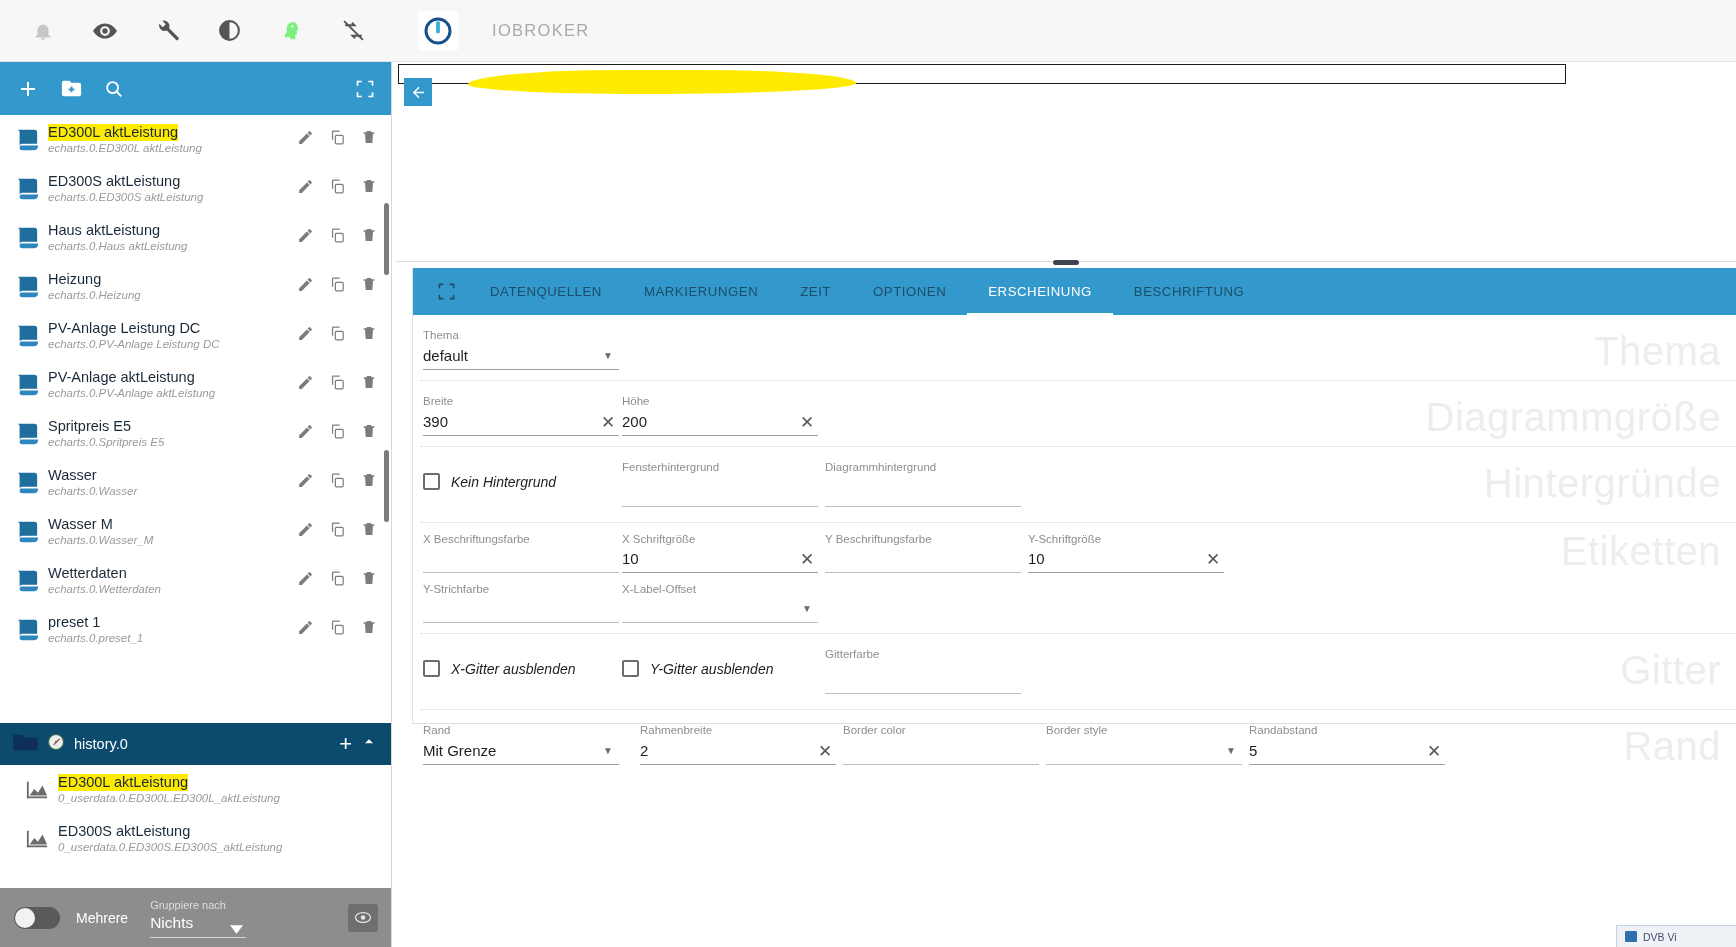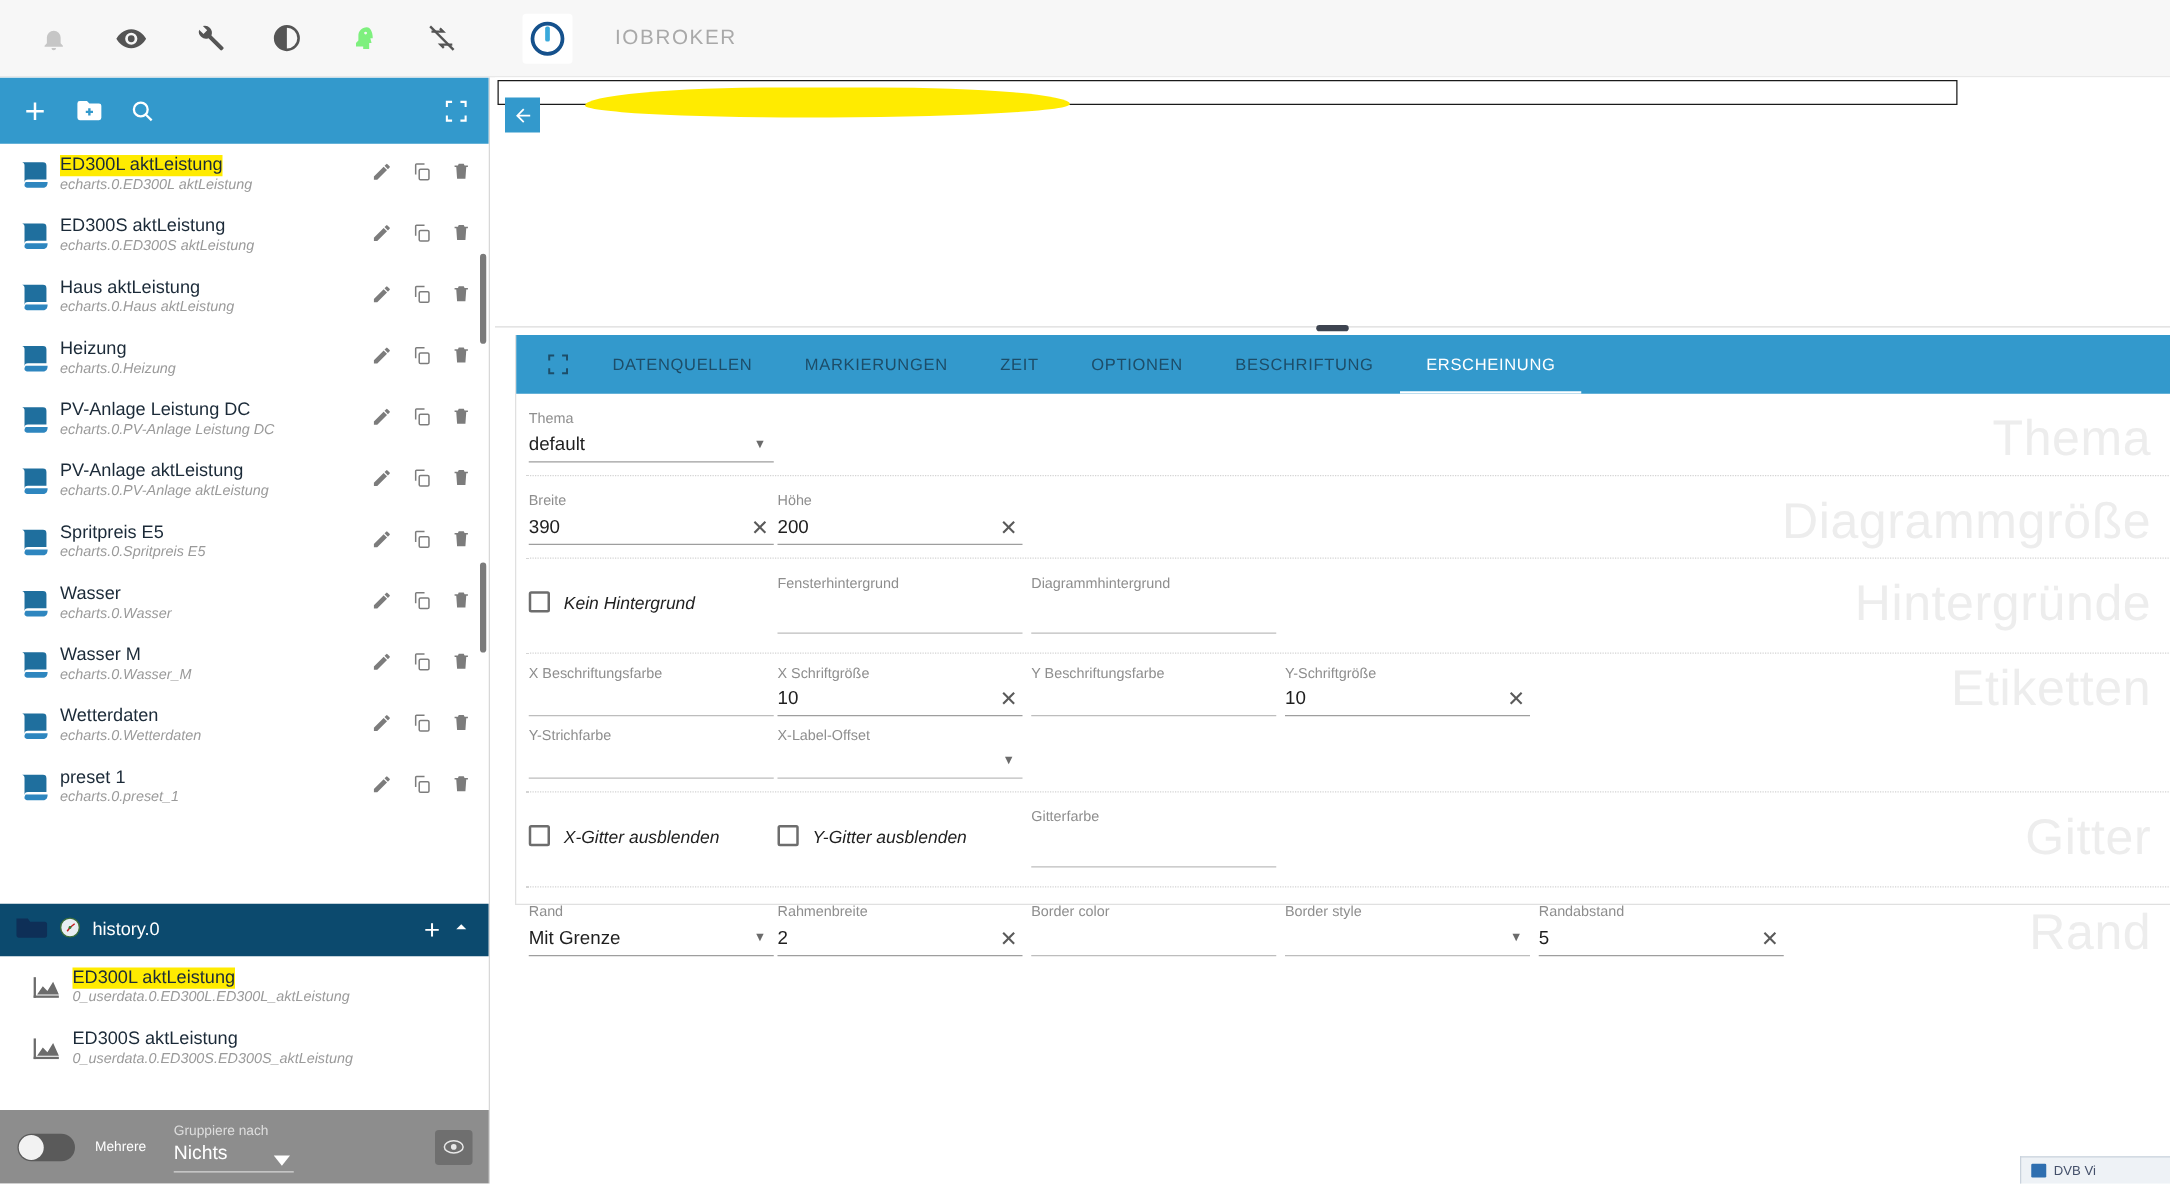--- a/index.html
+++ b/index.html
@@ -67,21 +67,21 @@
   }
   .grouphdr .gname { font-size: 14.5px; flex: 1; }
   .grouphdr .gbtn { cursor: pointer; font-size: 22px; line-height: 1; font-weight: 300; }
 
   .lp-footer {
     position: absolute; left: 0; bottom: 0; width: 392px; height: 59px;
     background: #8d8d8d; display: flex; align-items: center; padding: 0 14px; gap: 16px;
   }
   .toggle { width: 46px; height: 22px; border-radius: 11px; background: #5a5a5a; position: relative; cursor: pointer; }
   .toggle .knob { position:absolute; left: 1px; top: 1px; width: 20px; height: 20px; border-radius: 50%; background: #f2f2f2; }
-  .lp-footer .mlabel { color: #ffffff; font-size: 11px; }
+  .lp-footer .mlabel { color: #ffffff; font-size: 14px; }
   .grpby { flex: 1; position: relative; padding-left: 6px; }
   .grpby .gl { font-size: 11px; color: #dedede; line-height: 14px; }
   .grpby .gv { font-size: 15.5px; color: #ffffff; line-height: 22px; }
   .grpby .gline { width: 96px; height: 1px; background: #d6d6d6; margin-top: 3px; }
   .grpby .gcar { position:absolute; left: 86px; top: 22px; }
   .eyebtn { width: 30px; height: 28px; background: #6f6f6f; border-radius: 3px;
     display:flex; align-items:center; justify-content:center; cursor: pointer; }
 
   .lp-scroll { position:absolute; right: 2px; top: 53px; width: 5px; height: 556px; }
   .lp-scroll i { position:absolute; left:0; width: 5px; background:#7b7b7b; border-radius:3px; display:block; }
@@ -644,22 +644,22 @@
           <svg width="19" height="19" viewBox="0 0 24 24">
               <g fill="none" stroke="#1d4d68" stroke-width="2">
                 <path d="M3 8V3h5M21 8V3h-5M3 16v5h5M21 16v5h-5"></path>
               </g>
             </svg>
         </div>
         <div class="tab">DATENQUELLEN</div>
         <div class="tab">MARKIERUNGEN</div>
         <div class="tab">ZEIT</div>
         <div class="tab">OPTIONEN</div>
+        <div class="tab active">ERSCHEINUNG</div>
         <div class="tab">BESCHRIFTUNG</div>
-        <div class="tab active">ERSCHEINUNG</div>
       </div>
 
       <div class="formarea">
 
         <div class="frow" style="height:66px;">
           <div class="fcell" style="width:196px; margin-left:2px;">
             <div class="flabel">Thema</div>
             <div class="fvalwrap">
               <div class="fvalue">default</div>
               <div class="caret">▼</div>
@@ -790,21 +790,21 @@
 
         <div class="frow nb" style="height:70px;">
           <div class="fcell" style="width:196px; margin-left:2px;">
             <div class="flabel">Rand</div>
             <div class="fvalwrap">
               <div class="fvalue">Mit Grenze</div>
               <div class="caret">▼</div>
             </div>
             <div class="funder strong"></div>
           </div>
-          <div class="fcell" style="width:196px; margin-left:3px;">
+          <div class="fcell" style="width:196px; margin-left:21px;">
             <div class="flabel">Rahmenbreite</div>
             <div class="fvalwrap">
               <div class="fvalue">2</div>
               <div class="clearx">✕</div>
             </div>
             <div class="funder strong"></div>
           </div>
           <div class="fcell" style="width:196px; margin-left:7px;">
             <div class="flabel">Border color</div>
             <div class="fvalwrap" style="height:25px;">

